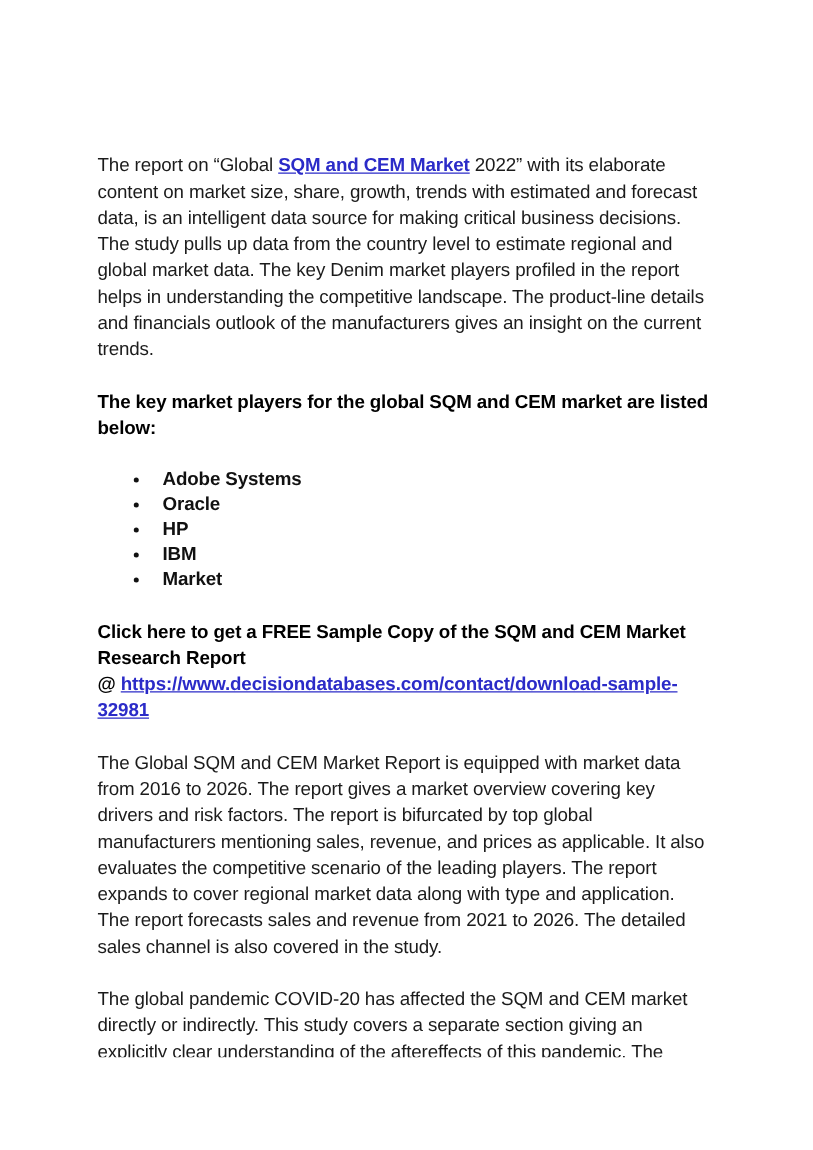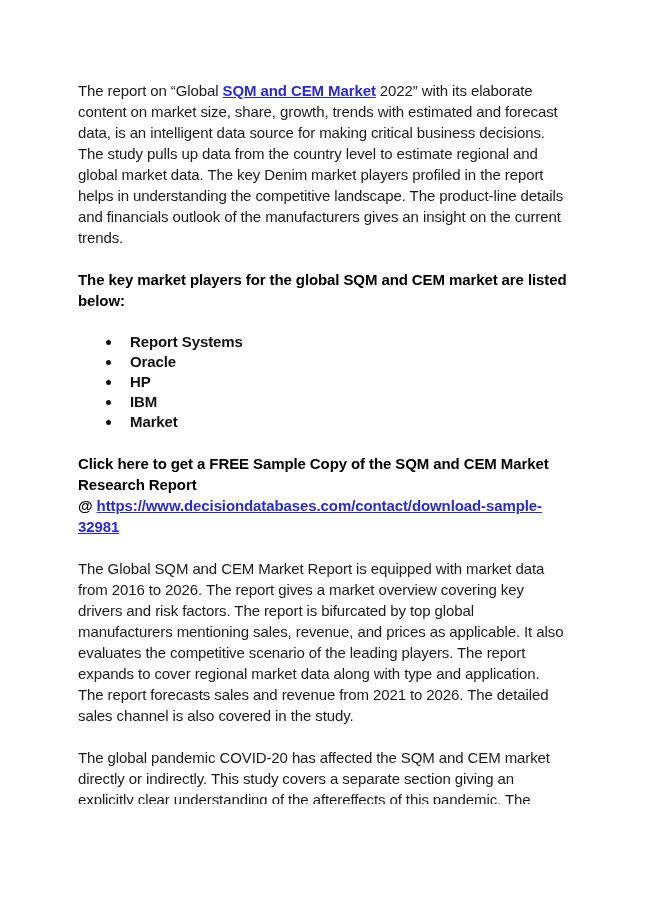--- a/index.html
+++ b/index.html
@@ -11,20 +11,21 @@
     position: relative;
     width: 650px;
     height: 804px;
     background: #ffffff;
     overflow: hidden;
     font-family: "Liberation Sans", "DejaVu Sans", sans-serif;
     font-size: 15px;
     line-height: 21px;
     letter-spacing: -0.1px;
     color: #1b1b1b;
+    margin-top: 42px;
   }
   .content {
     position: absolute;
     top: 80px;
     left: 78px;
     width: 490px;
   }
   p, h2 {
     margin: 0 0 21px 0;
     font-size: 15px;
@@ -64,21 +65,21 @@
 <body>
 
 <div class="page">
   <div class="content">
 
     <p class="body-text"><span>The report on “Global </span><a class="doc-link">SQM and CEM Market</a><span> 2022” with its elaborate content on market size, share, growth, trends with estimated and forecast data, is an intelligent data source for making critical business decisions. The study pulls up data from the country level to estimate regional and global market data. The key Denim market players profiled in the report helps in understanding the competitive landscape. The product-line details and financials outlook of the manufacturers gives an insight on the current trends.</span></p>
 
     <h2>The key market players for the global SQM and CEM market are listed below:</h2>
 
     <ul class="players-list">
-      <li>Report Systems</li>
+      <li>Adobe Systems</li>
       <li>Oracle</li>
       <li>HP</li>
       <li>IBM</li>
       <li>Market</li>
     </ul>
 
     <p class="cta"><span>Click here to get a FREE Sample Copy of the SQM and CEM Market Research Report</span><br><span>@ </span><a class="doc-link">https://www.decisiondatabases.com/contact/download-sample-32981</a></p>
 
     <p class="body-text">The Global SQM and CEM Market Report is equipped with market data from 2016 to 2026. The report gives a market overview covering key drivers and risk factors. The report is bifurcated by top global manufacturers mentioning sales, revenue, and prices as applicable. It also evaluates the competitive scenario of the leading players. The report expands to cover regional market data along with type and application. The report forecasts sales and revenue from 2021 to 2026. The detailed sales channel is also covered in the study.</p>
 

